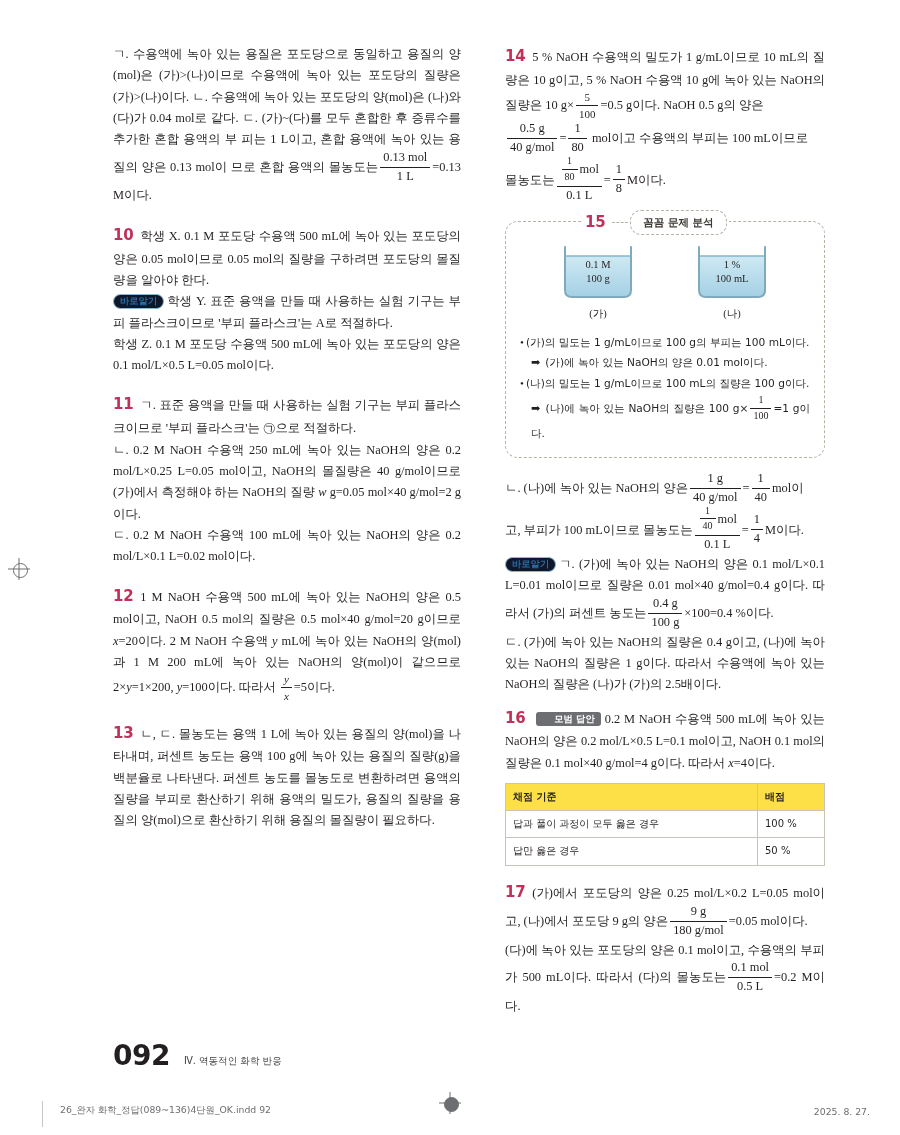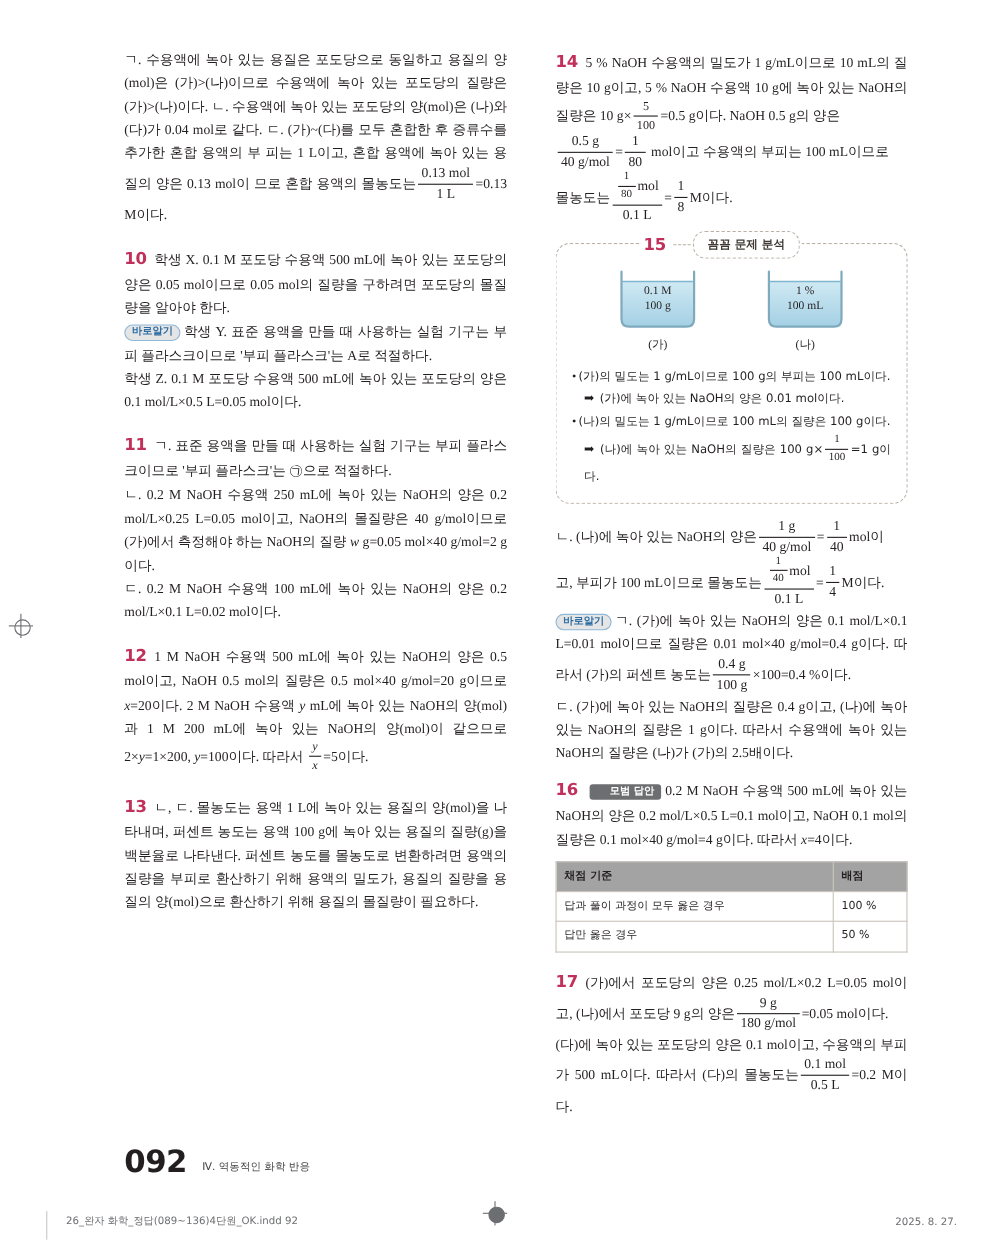--- a/index.html
+++ b/index.html
@@ -77,21 +77,21 @@
   .chip-outline {
     display: inline-block;
     font-family: "DejaVu Sans", sans-serif;
     font-size: 9.3px;
     font-weight: bold;
     color: #2b6ca3;
     border: 1px solid #8fb7d6;
     border-radius: 9px;
     padding: 0.5px 6px 1.5px 6px;
     line-height: 1.25;
-    background: #e5e5e5;
+    background: #0f172a;
     vertical-align: 1px;
     margin-right: 3px;
   }
   .chip-solid {
     display: inline-block;
     font-family: "DejaVu Sans", sans-serif;
     font-size: 9.3px;
     font-weight: bold;
     color: #ffffff;
     background: #6d6e71;
@@ -209,21 +209,21 @@
     margin: 9px 0 14px 0;
   }
   .score-table th,
   .score-table td {
     border: 1px solid #c9c4bb;
     padding: 4px 7px 5px 7px;
     text-align: left;
     color: #231f20;
   }
   .score-table thead th {
-    background: #a3a3a3;
+    background: #fde047;
     font-weight: bold;
   }
   .score-table .pts { width: 52px; text-align: left; }
   .score-table tbody td { background: #ffffff; }
 
   
   .folio {
     position: absolute;
     left: 113px;
     bottom: 63px;

